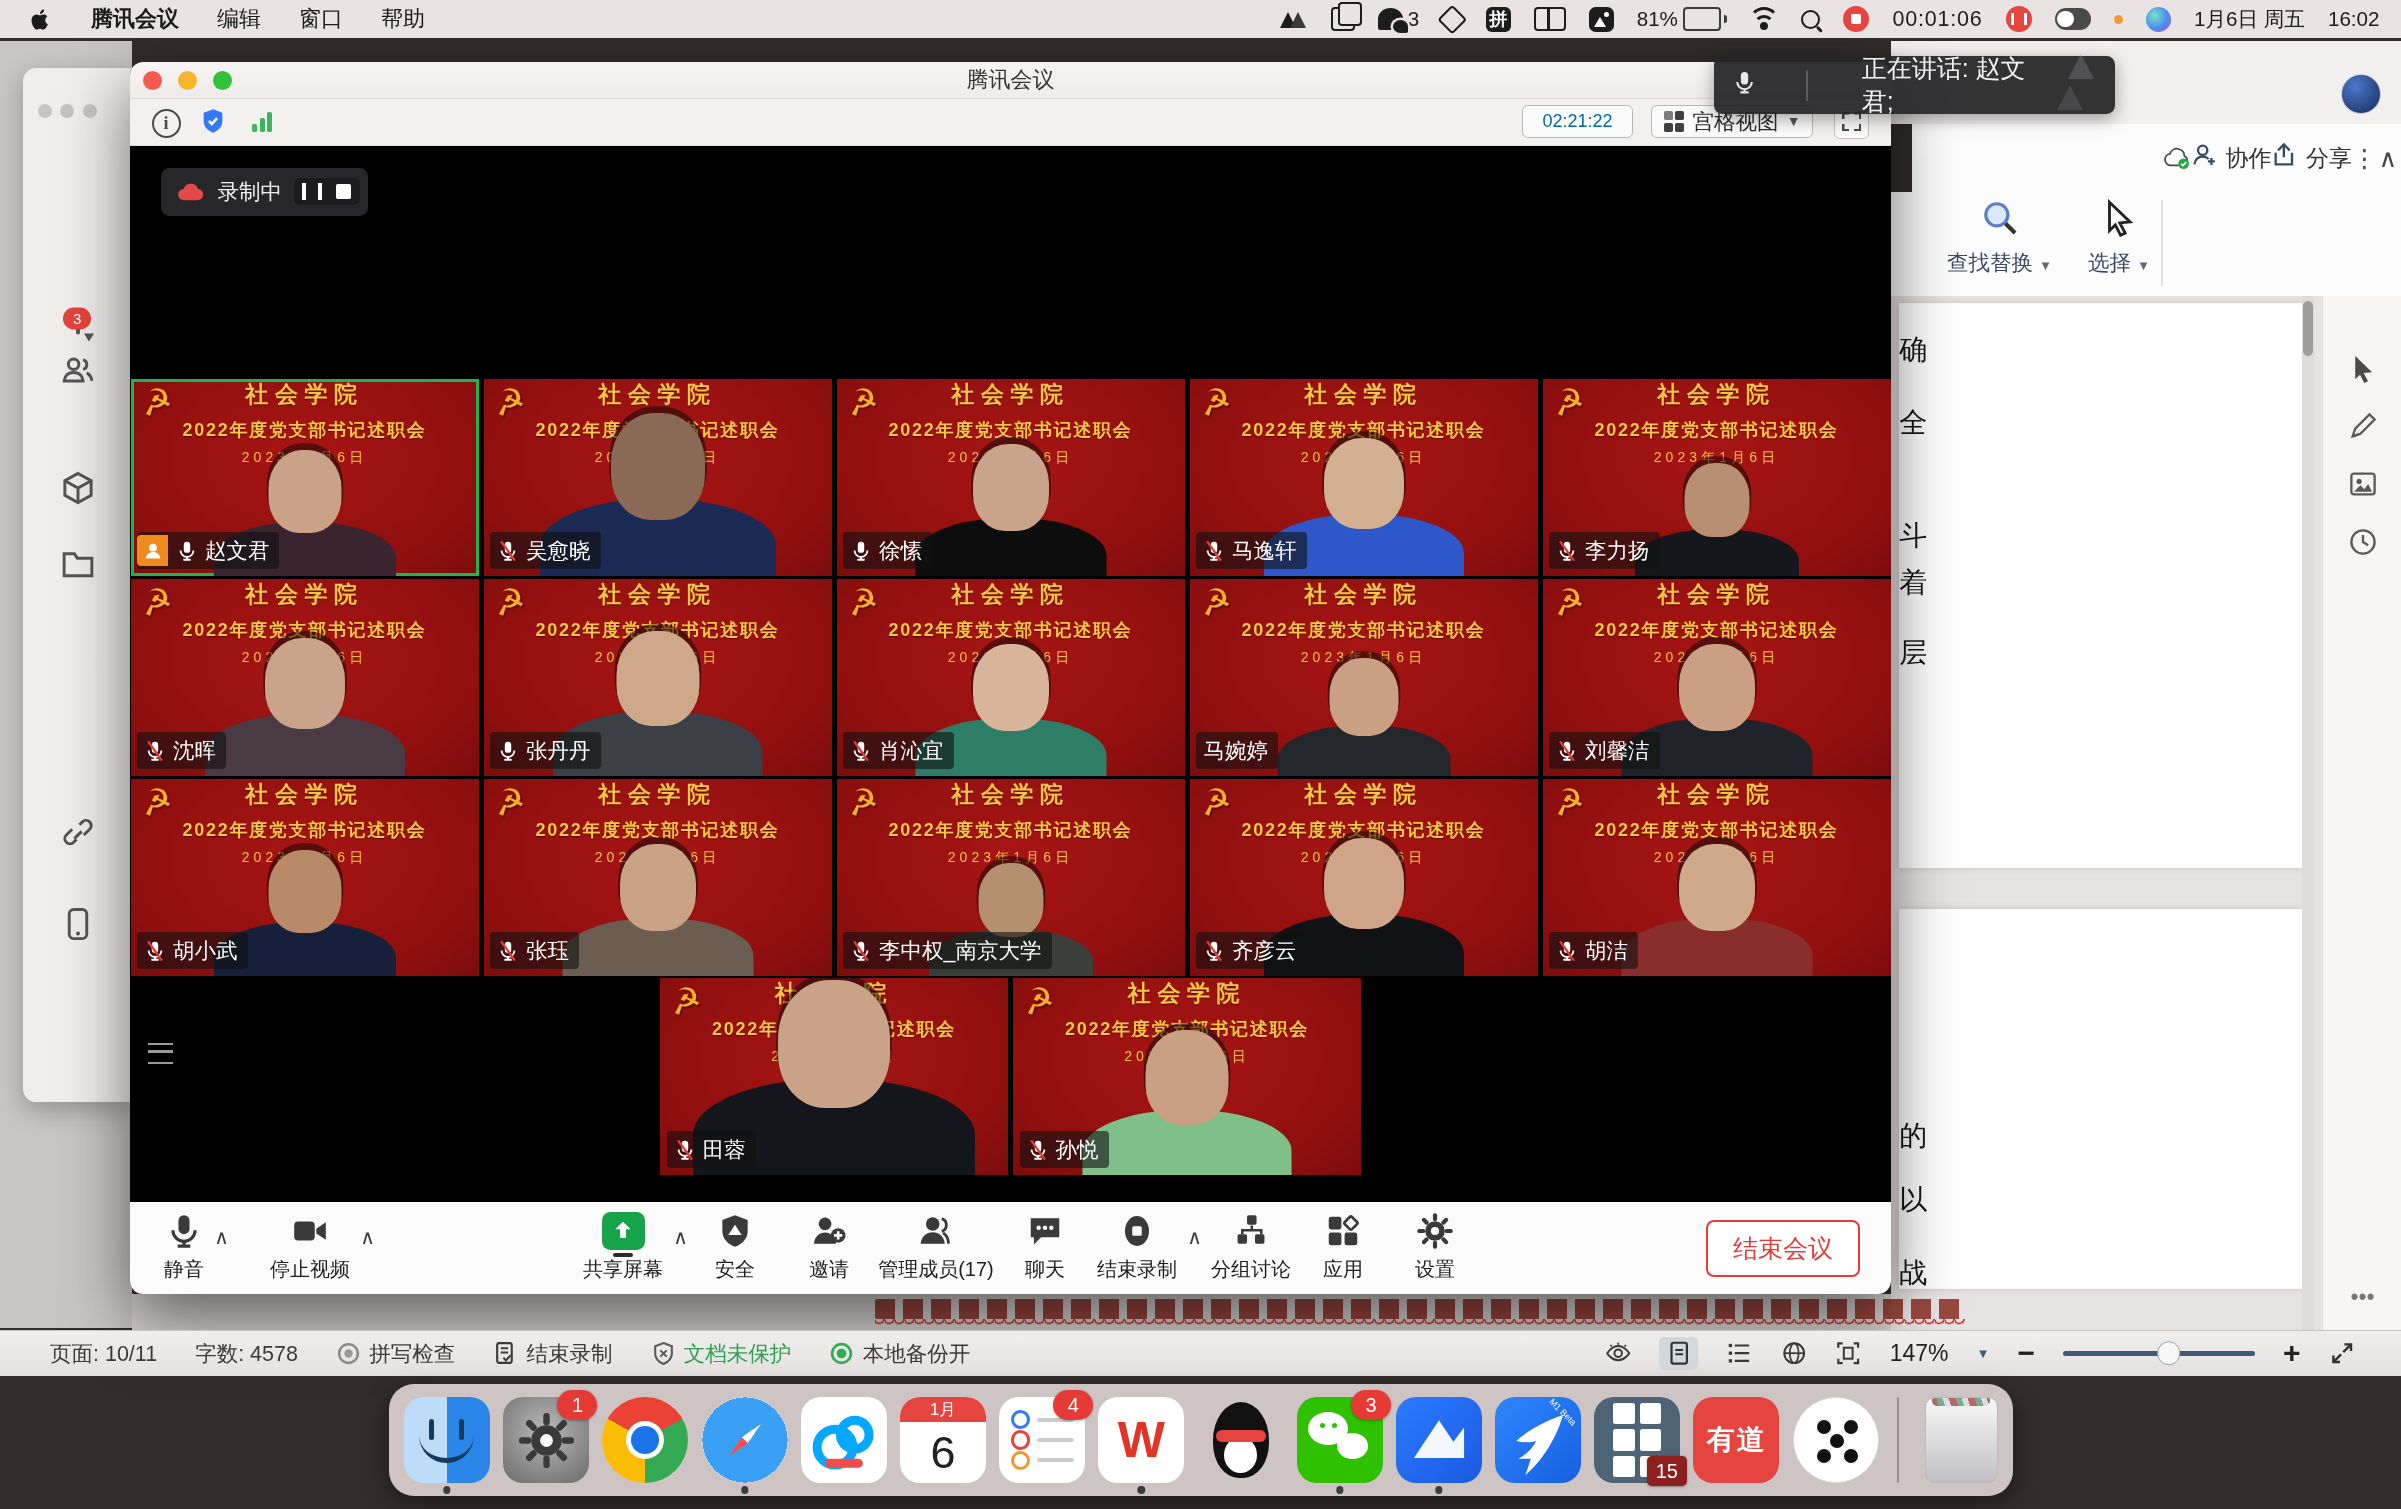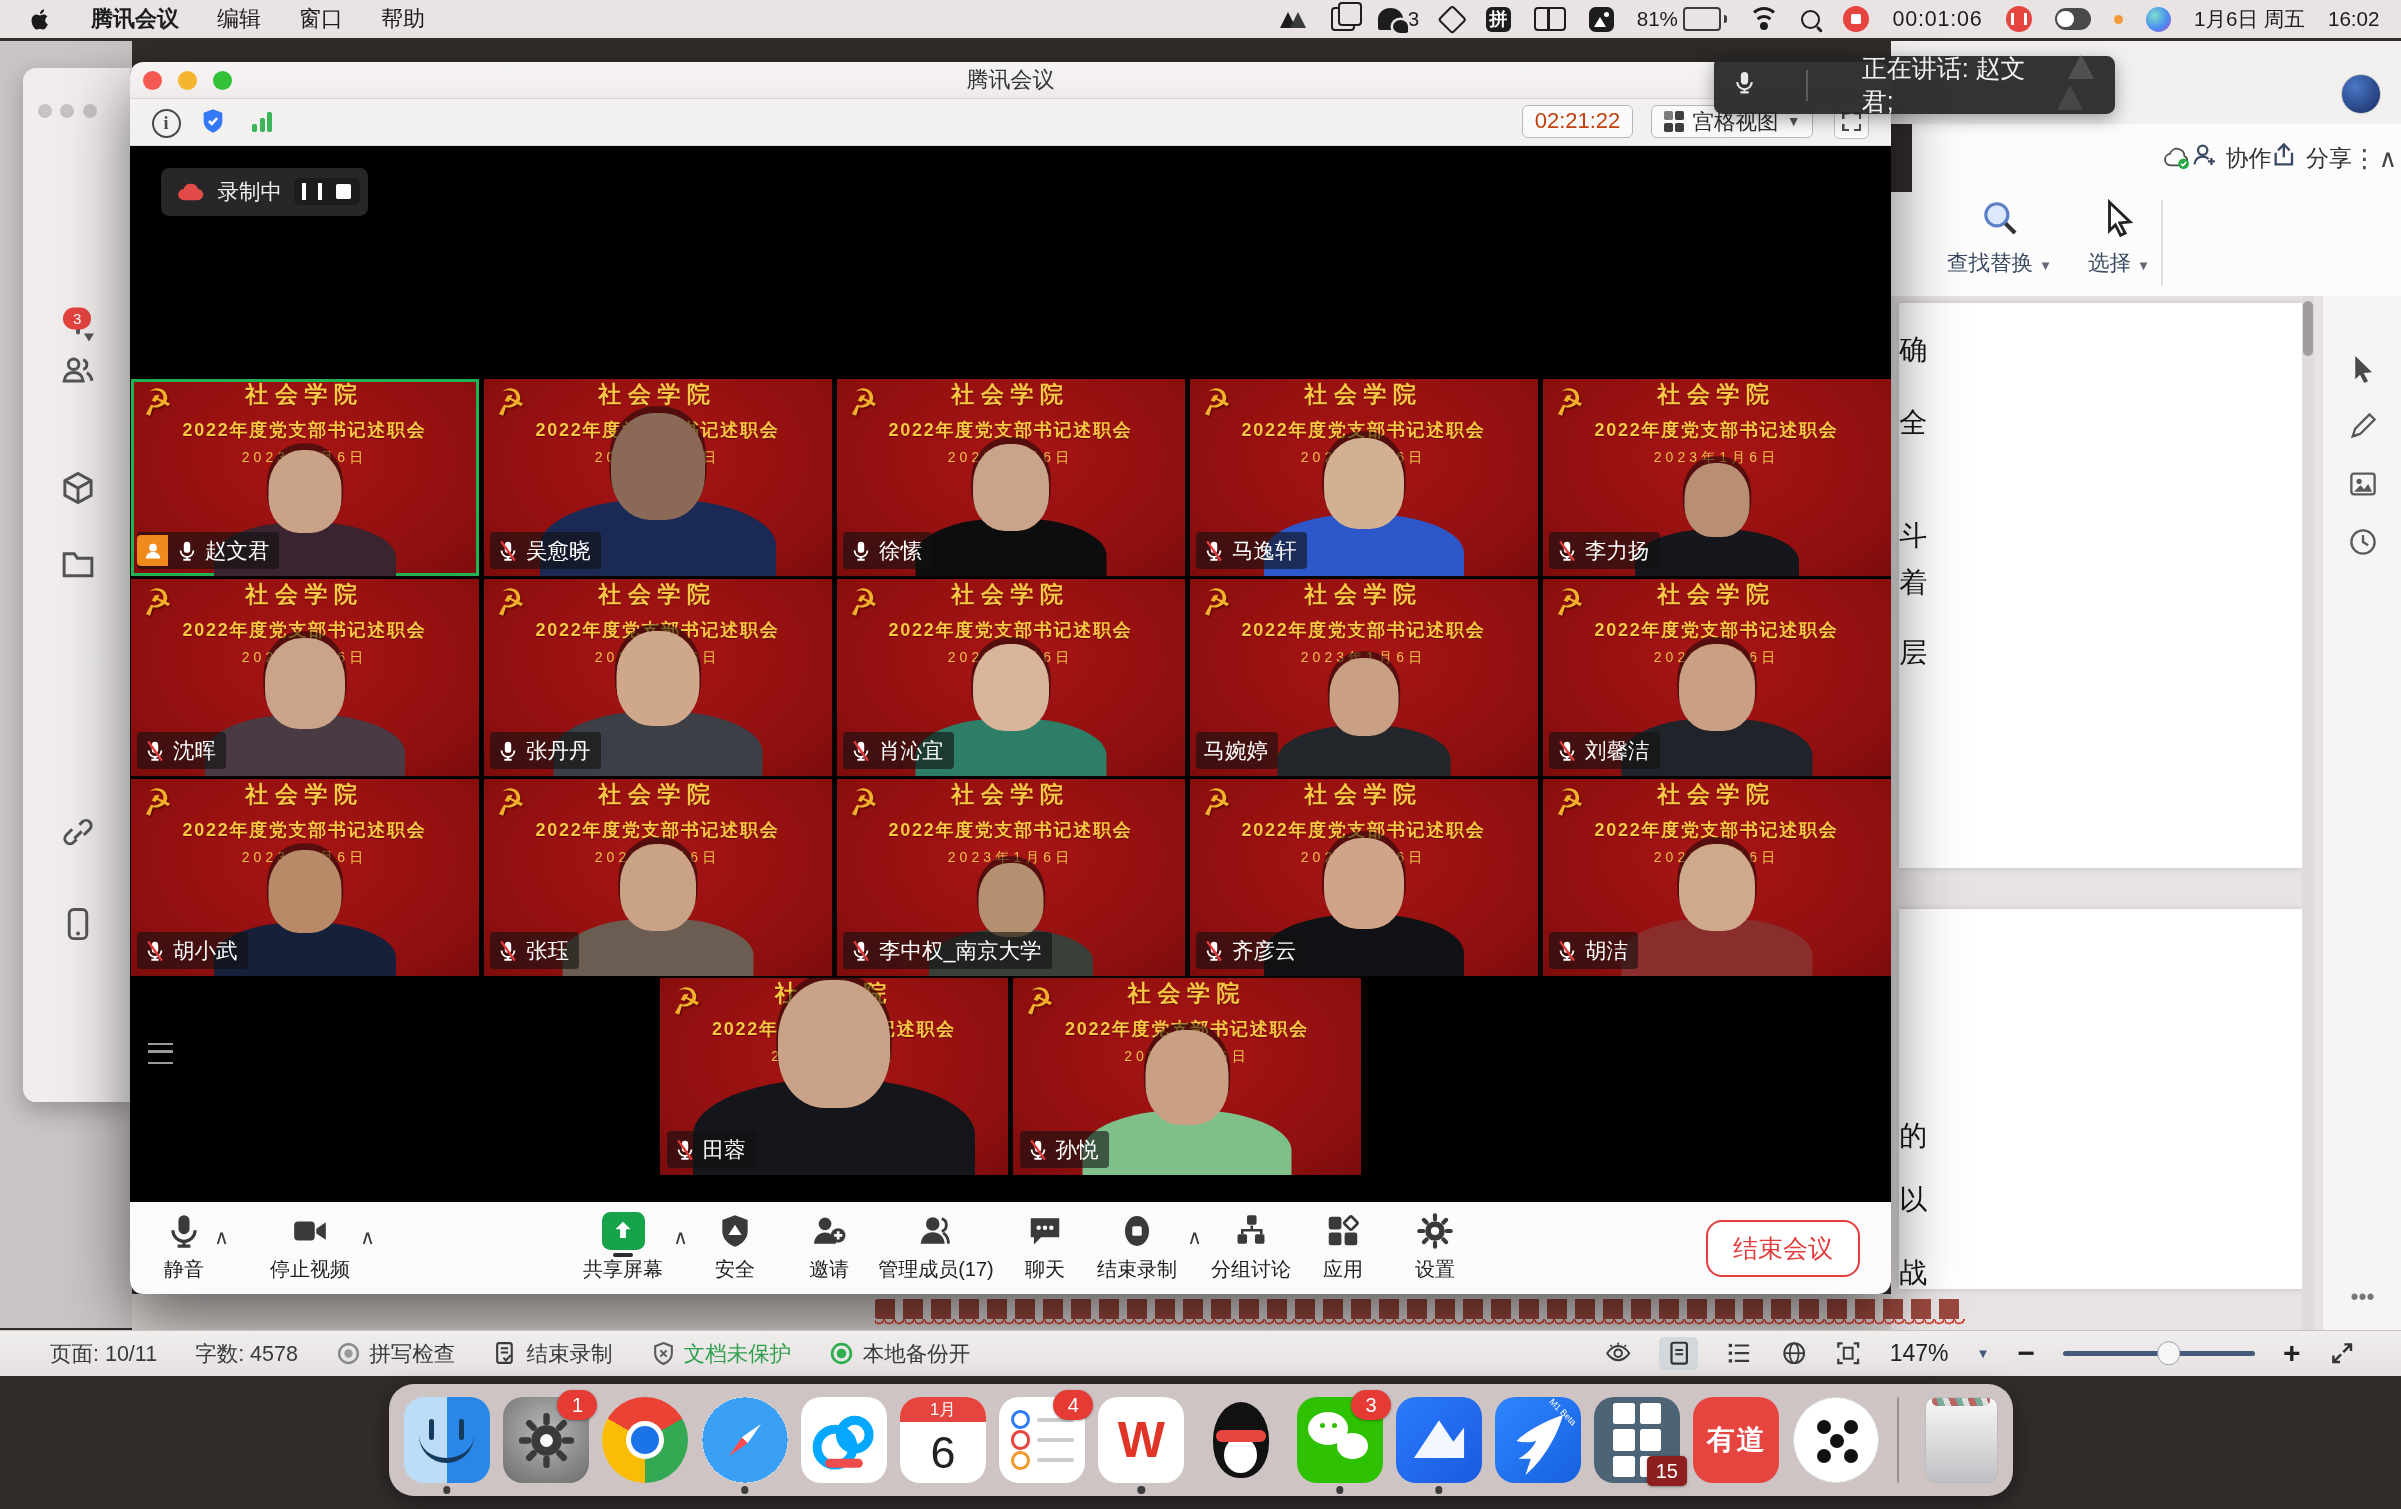--- a/index.html
+++ b/index.html
@@ -101,21 +101,21 @@
   .tl.r{left:13.2px;background:#f45952;}
   .tl.y{left:48px;background:#f5b52e;}
   .tl.g{left:83px;background:#32c139;}
   .mtools{position:absolute;left:0;top:37px;width:100%;height:46px;background:#f3f1f0;border-bottom:0.8px solid #e0dddc;}
   .ti-info{position:absolute;left:21.5px;top:10px;width:25px;height:25px;border:2.1px solid #4a4a4a;border-radius:50%;color:#4a4a4a;font-size:18px;font-weight:bold;display:flex;align-items:center;justify-content:center;font-family:"Liberation Serif",serif;}
   .ti-shield{position:absolute;left:69px;top:8.3px;}
   .ti-shield svg{width:28px;height:28px;}
   .ti-sig{position:absolute;left:122px;top:13.2px;display:flex;align-items:flex-end;gap:2.5px;}
   .ti-sig i{width:5px;background:#3bb45a;border-radius:1.7px;}
   .ti-sig i:nth-child(1){height:8.3px;}.ti-sig i:nth-child(2){height:14px;}.ti-sig i:nth-child(3){height:20px;}
-  .timer{position:absolute;left:1392px;top:5.8px;width:109px;height:31px;border:1.7px solid #b9b6b5;border-radius:5.8px;background:#fbfafa;display:flex;align-items:center;justify-content:center;font-size:22px;color:#c2410c;}
+  .timer{position:absolute;left:1392px;top:5.8px;width:109px;height:31px;border:1.7px solid #b9b6b5;border-radius:5.8px;background:#fbfafa;display:flex;align-items:center;justify-content:center;font-size:18px;color:#0369a1;}
   .viewsel{position:absolute;left:1521px;top:5.8px;height:31px;border:1.7px solid #b9b6b5;border-radius:5.8px;background:#fbfafa;display:flex;align-items:center;gap:8.3px;padding:0 11.6px;font-size:21.5px;color:#2b2b2b;}
   .vgrid{display:grid;grid-template-columns:9px 9px;grid-template-rows:9px 9px;gap:2.5px;}
   .vgrid i{background:#3f3f3f;border-radius:1.7px;}
   .vgrid i:nth-child(1){background:#7b7b7b;}
   .vcarr{font-size:14px;color:#555;}
   .fsbtn{position:absolute;left:1704px;top:5px;width:33px;height:33px;border:1.7px solid #c3c0bf;border-radius:5.8px;background:#fbfafa;}
   .fsbtn::before{content:"";position:absolute;inset:6.6px;background:
     linear-gradient(#4a4a4a,#4a4a4a) left top/7.4px 2.5px no-repeat,
     linear-gradient(#4a4a4a,#4a4a4a) left top/2.5px 7.4px no-repeat,
     linear-gradient(#4a4a4a,#4a4a4a) right top/7.4px 2.5px no-repeat,
@@ -146,21 +146,21 @@
   .pres{width:31px;height:31px;background:#f08a1c;border-radius:4.1px 0 0 4.1px;display:flex;align-items:center;justify-content:center;margin:-4.1px 1.7px -4.1px -7.4px;}
   .pres svg{width:20px;height:20px;}
   .mbottom{position:absolute;left:0;top:1140px;width:100%;height:92px;background:#fbfbfb;}
   .mt-item{position:absolute;top:10px;display:flex;flex-direction:column;align-items:center;gap:5.8px;transform:translateX(-50%);color:#3a3a3a;}
   .mt-item svg{width:38px;height:38px;display:block;}
   .mt-item .lbl{font-size:20px;color:#1e1e1e;white-space:nowrap;}
   .mt-item .chev{position:absolute;right:-25px;top:13.2px;font-size:20px;color:#3a3a3a;}
   .sharebox{width:43px;height:38px;background:#17a34a;border-radius:8.3px;display:flex;align-items:center;justify-content:center;position:relative;}
   .sharebox svg{width:28px !important;height:28px !important;}
   .sharebox::after{content:"";position:absolute;left:11.6px;bottom:-7.4px;width:20px;height:4.1px;background:#2b2b2b;border-radius:2.5px;}
-  .endbtn{position:absolute;right:31px;top:18px;padding:10px 25px;border:2.5px solid #e23c3c;border-radius:16px;color:#e23c3c;font-size:25px;background:#fff;}
+  .endbtn{position:absolute;right:31px;top:18px;padding:10px 25px;border:2.5px solid #e23c3c;border-radius:8px;color:#e23c3c;font-size:25px;background:#fff;}
   
   .statusbar{position:absolute;left:0;top:1330px;width:2401px;height:45px;background:linear-gradient(#f0eeed,#e4e1e0);border-top:0.8px solid #c6c3c2;display:flex;align-items:center;font-size:21.5px;color:#3a3a3a;z-index:50;}
   .st-left{display:flex;align-items:center;gap:38px;padding-left:50px;}
   .st-item{display:flex;align-items:center;gap:8.3px;white-space:nowrap;}
   .st-item svg{width:25px;height:25px;}
   .st-green{color:#2f9e4f;}
   .st-right{margin-left:auto;display:flex;align-items:center;gap:28px;padding-right:46px;}
   .st-right svg{width:26.4px;height:26.4px;display:block;}
   .viewsel2{background:#d3d8dd;border-radius:5px;padding:3.3px 6.6px;}
   .zslider{width:192px;height:4.1px;background:#44597a;border-radius:2.5px;position:relative;}

